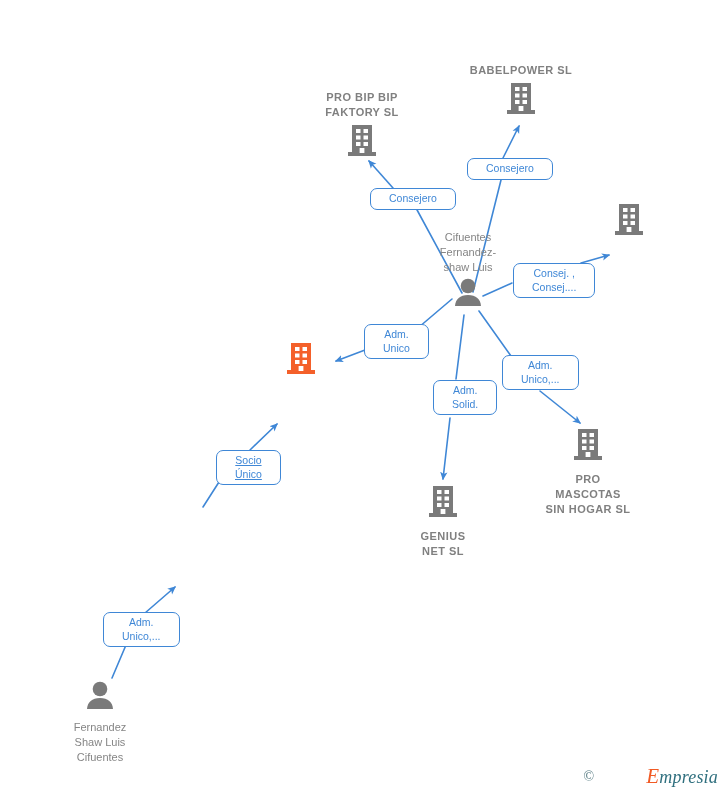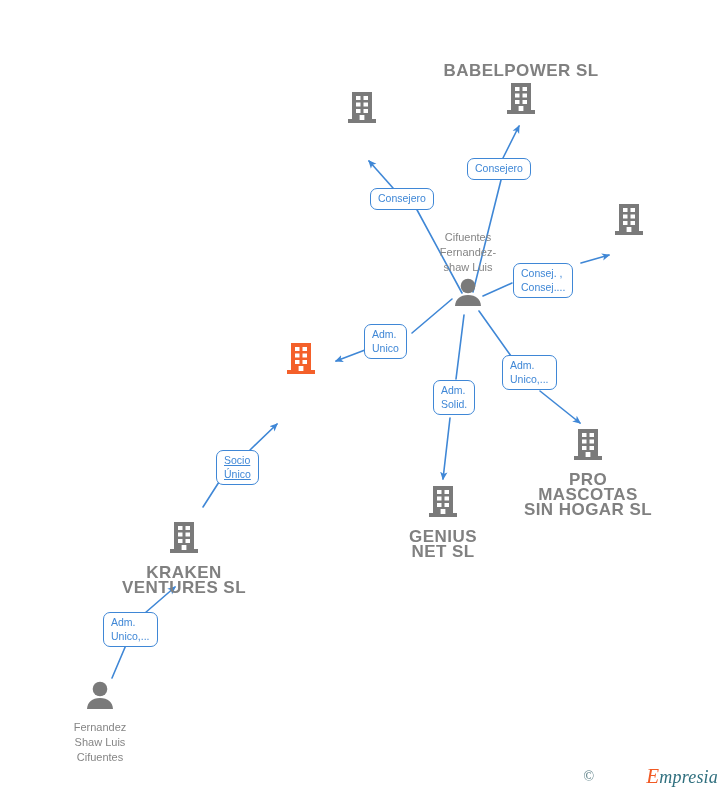--- a/index.html
+++ b/index.html
@@ -24,21 +24,21 @@
 
   
   .node{
     position:absolute;
     width:160px;
     margin-left:-80px;
     text-align:center;
     z-index:3;
   }
   .node .caption{
-    font-size:17px;
+    font-size:11px;
     line-height:15px;
     color:#808080;
     letter-spacing:.45px;
     white-space:pre-line;
     font-weight:bold;
   }
   .node.person .caption{
     letter-spacing:0;
     font-weight:normal;
     font-size:11px;
@@ -59,22 +59,22 @@
   
   .badge{
     position:absolute;
     z-index:4;
     background:#ffffff;
     border:1.6px solid #3f87d6;
     border-radius:7px;
     color:#3f87d6;
     font-size:10.5px;
     line-height:13.5px;
-    text-align:left;
-    padding:3px 7px;
+    text-align:center;
+    padding:3px 18px;
     white-space:pre-line;
     box-sizing:border-box;
   }
 
   
   #watermark{
     position:absolute;
     right:10px;
     bottom:6px;
     z-index:6;
@@ -134,20 +134,22 @@
 
       <path d="M203,507 L219,482"></path>
       <path d="M250,450 L277,424" marker-end="url(#arrow)"></path>
 
       <path d="M112,678 L126,645"></path>
       <path d="M145,613 L175,587" marker-end="url(#arrow)"></path>
     </g>
   </svg>
 
   <div class="node cap-above" style="left:362px;top:90px;">
+    <div class="caption">PRO BIP BIP
+FAKTORY SL</div>
     <span class="glyph">
       <svg width="32" height="34" viewBox="0 0 32 34">
         <rect x="6" y="2" width="20" height="28" fill="#7a7a7a"></rect>
         <rect x="2" y="29" width="28" height="4" fill="#7a7a7a"></rect>
         <rect x="10" y="6" width="4.5" height="4" fill="#fff"></rect>
         <rect x="17.5" y="6" width="4.5" height="4" fill="#fff"></rect>
         <rect x="10" y="12.5" width="4.5" height="4" fill="#fff"></rect>
         <rect x="17.5" y="12.5" width="4.5" height="4" fill="#fff"></rect>
         <rect x="10" y="19" width="4.5" height="4" fill="#fff"></rect>
         <rect x="17.5" y="19" width="4.5" height="4" fill="#fff"></rect>
@@ -247,37 +249,20 @@
         <rect x="10" y="19" width="4.5" height="4" fill="#fff"></rect>
         <rect x="17.5" y="19" width="4.5" height="4" fill="#fff"></rect>
         <rect x="13.6" y="25" width="4.8" height="5" fill="#fff"></rect>
       </svg>
     </span>
     <div class="caption">PRO
 MASCOTAS
 SIN HOGAR SL</div>
   </div>
 
-  <div class="node cap-below" style="left:184px;top:520px;">
-    <span class="glyph">
-      <svg width="32" height="34" viewBox="0 0 32 34">
-        <rect x="6" y="2" width="20" height="28" fill="#7a7a7a"></rect>
-        <rect x="2" y="29" width="28" height="4" fill="#7a7a7a"></rect>
-        <rect x="10" y="6" width="4.5" height="4" fill="#fff"></rect>
-        <rect x="17.5" y="6" width="4.5" height="4" fill="#fff"></rect>
-        <rect x="10" y="12.5" width="4.5" height="4" fill="#fff"></rect>
-        <rect x="17.5" y="12.5" width="4.5" height="4" fill="#fff"></rect>
-        <rect x="10" y="19" width="4.5" height="4" fill="#fff"></rect>
-        <rect x="17.5" y="19" width="4.5" height="4" fill="#fff"></rect>
-        <rect x="13.6" y="25" width="4.8" height="5" fill="#fff"></rect>
-      </svg>
-    </span>
-    <div class="caption">KRAKEN
-VENTURES  SL</div>
-  </div>
 
   <div class="node person cap-below" style="left:100px;top:681px;">
     <span class="glyph">
       <svg width="34" height="28" viewBox="0 0 34 28">
         <circle cx="17" cy="8" r="7.3" fill="#7a7a7a"></circle>
         <path d="M17,17 C25,17 29.5,21 30,28 L4,28 C4.5,21 9,17 17,17 Z" fill="#7a7a7a"></path>
       </svg>
     </span>
     <div class="caption">Fernandez
 Shaw Luis

